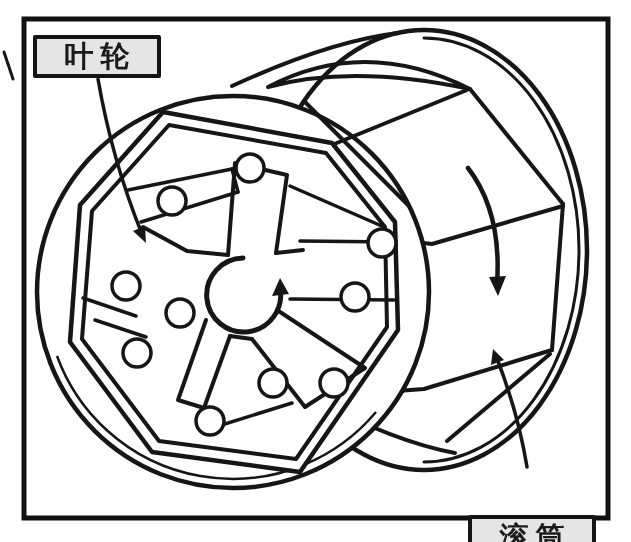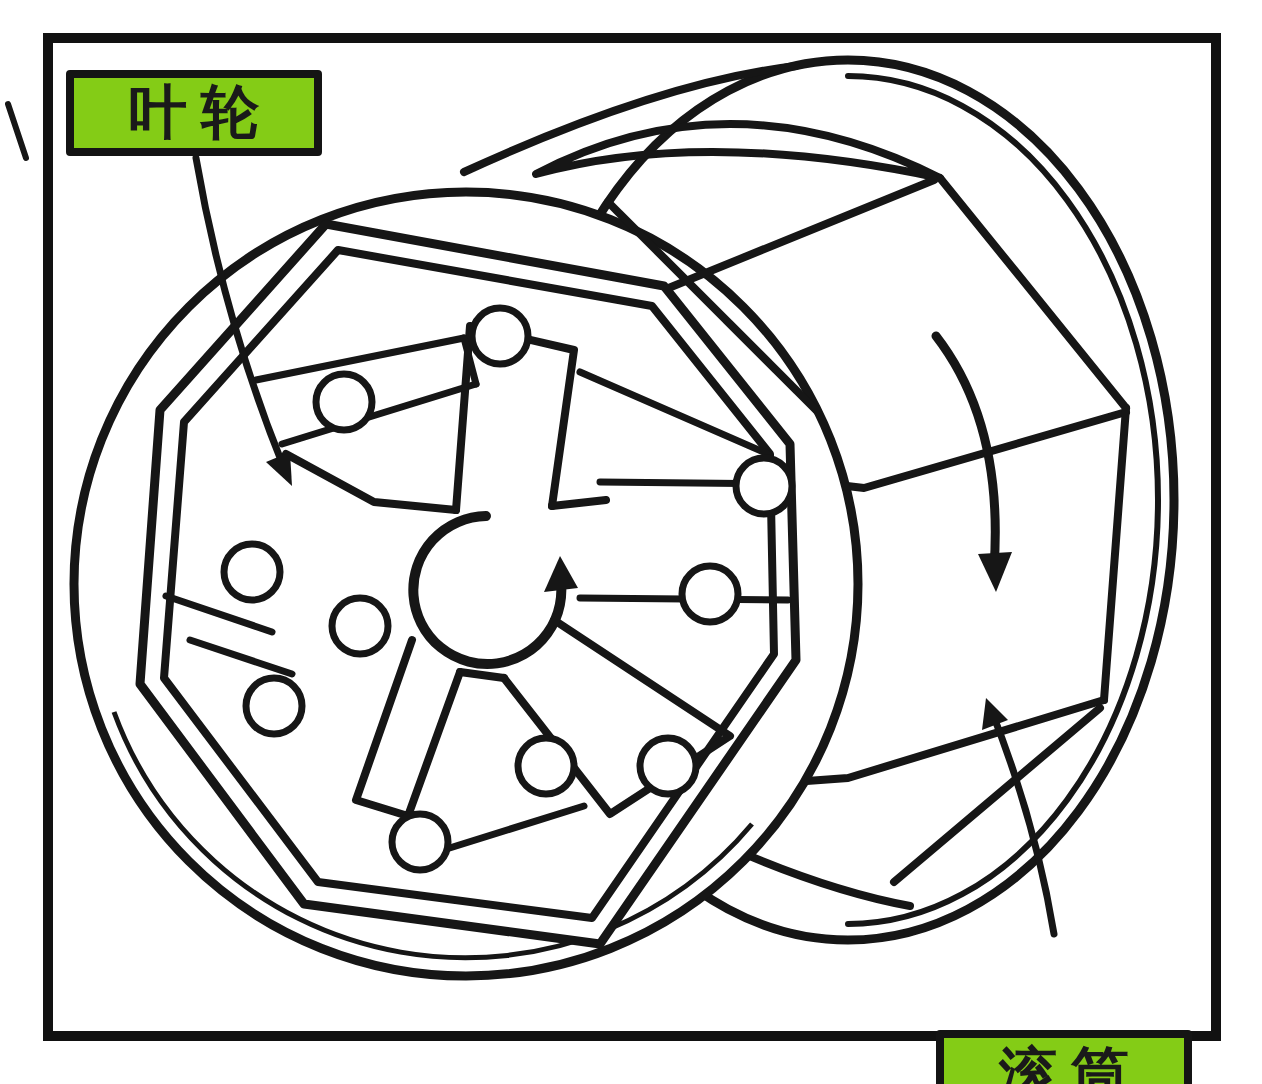--- a/index.html
+++ b/index.html
@@ -17,21 +17,21 @@
     height: 542px;
     background: #ffffff;
   }
   .stage svg {
     position: absolute;
     left: 0;
     top: 0;
   }
   .label-box {
     position: absolute;
-    background: #84cc16;
+    background: #e5e5e5;
     border: 4px solid #141414;
     border-radius: 2px;
     display: flex;
     align-items: center;
     justify-content: center;
     font-size: 29px;
     font-weight: 600;
     color: #1a1a1a;
     letter-spacing: 7px;
     text-indent: 7px; 

